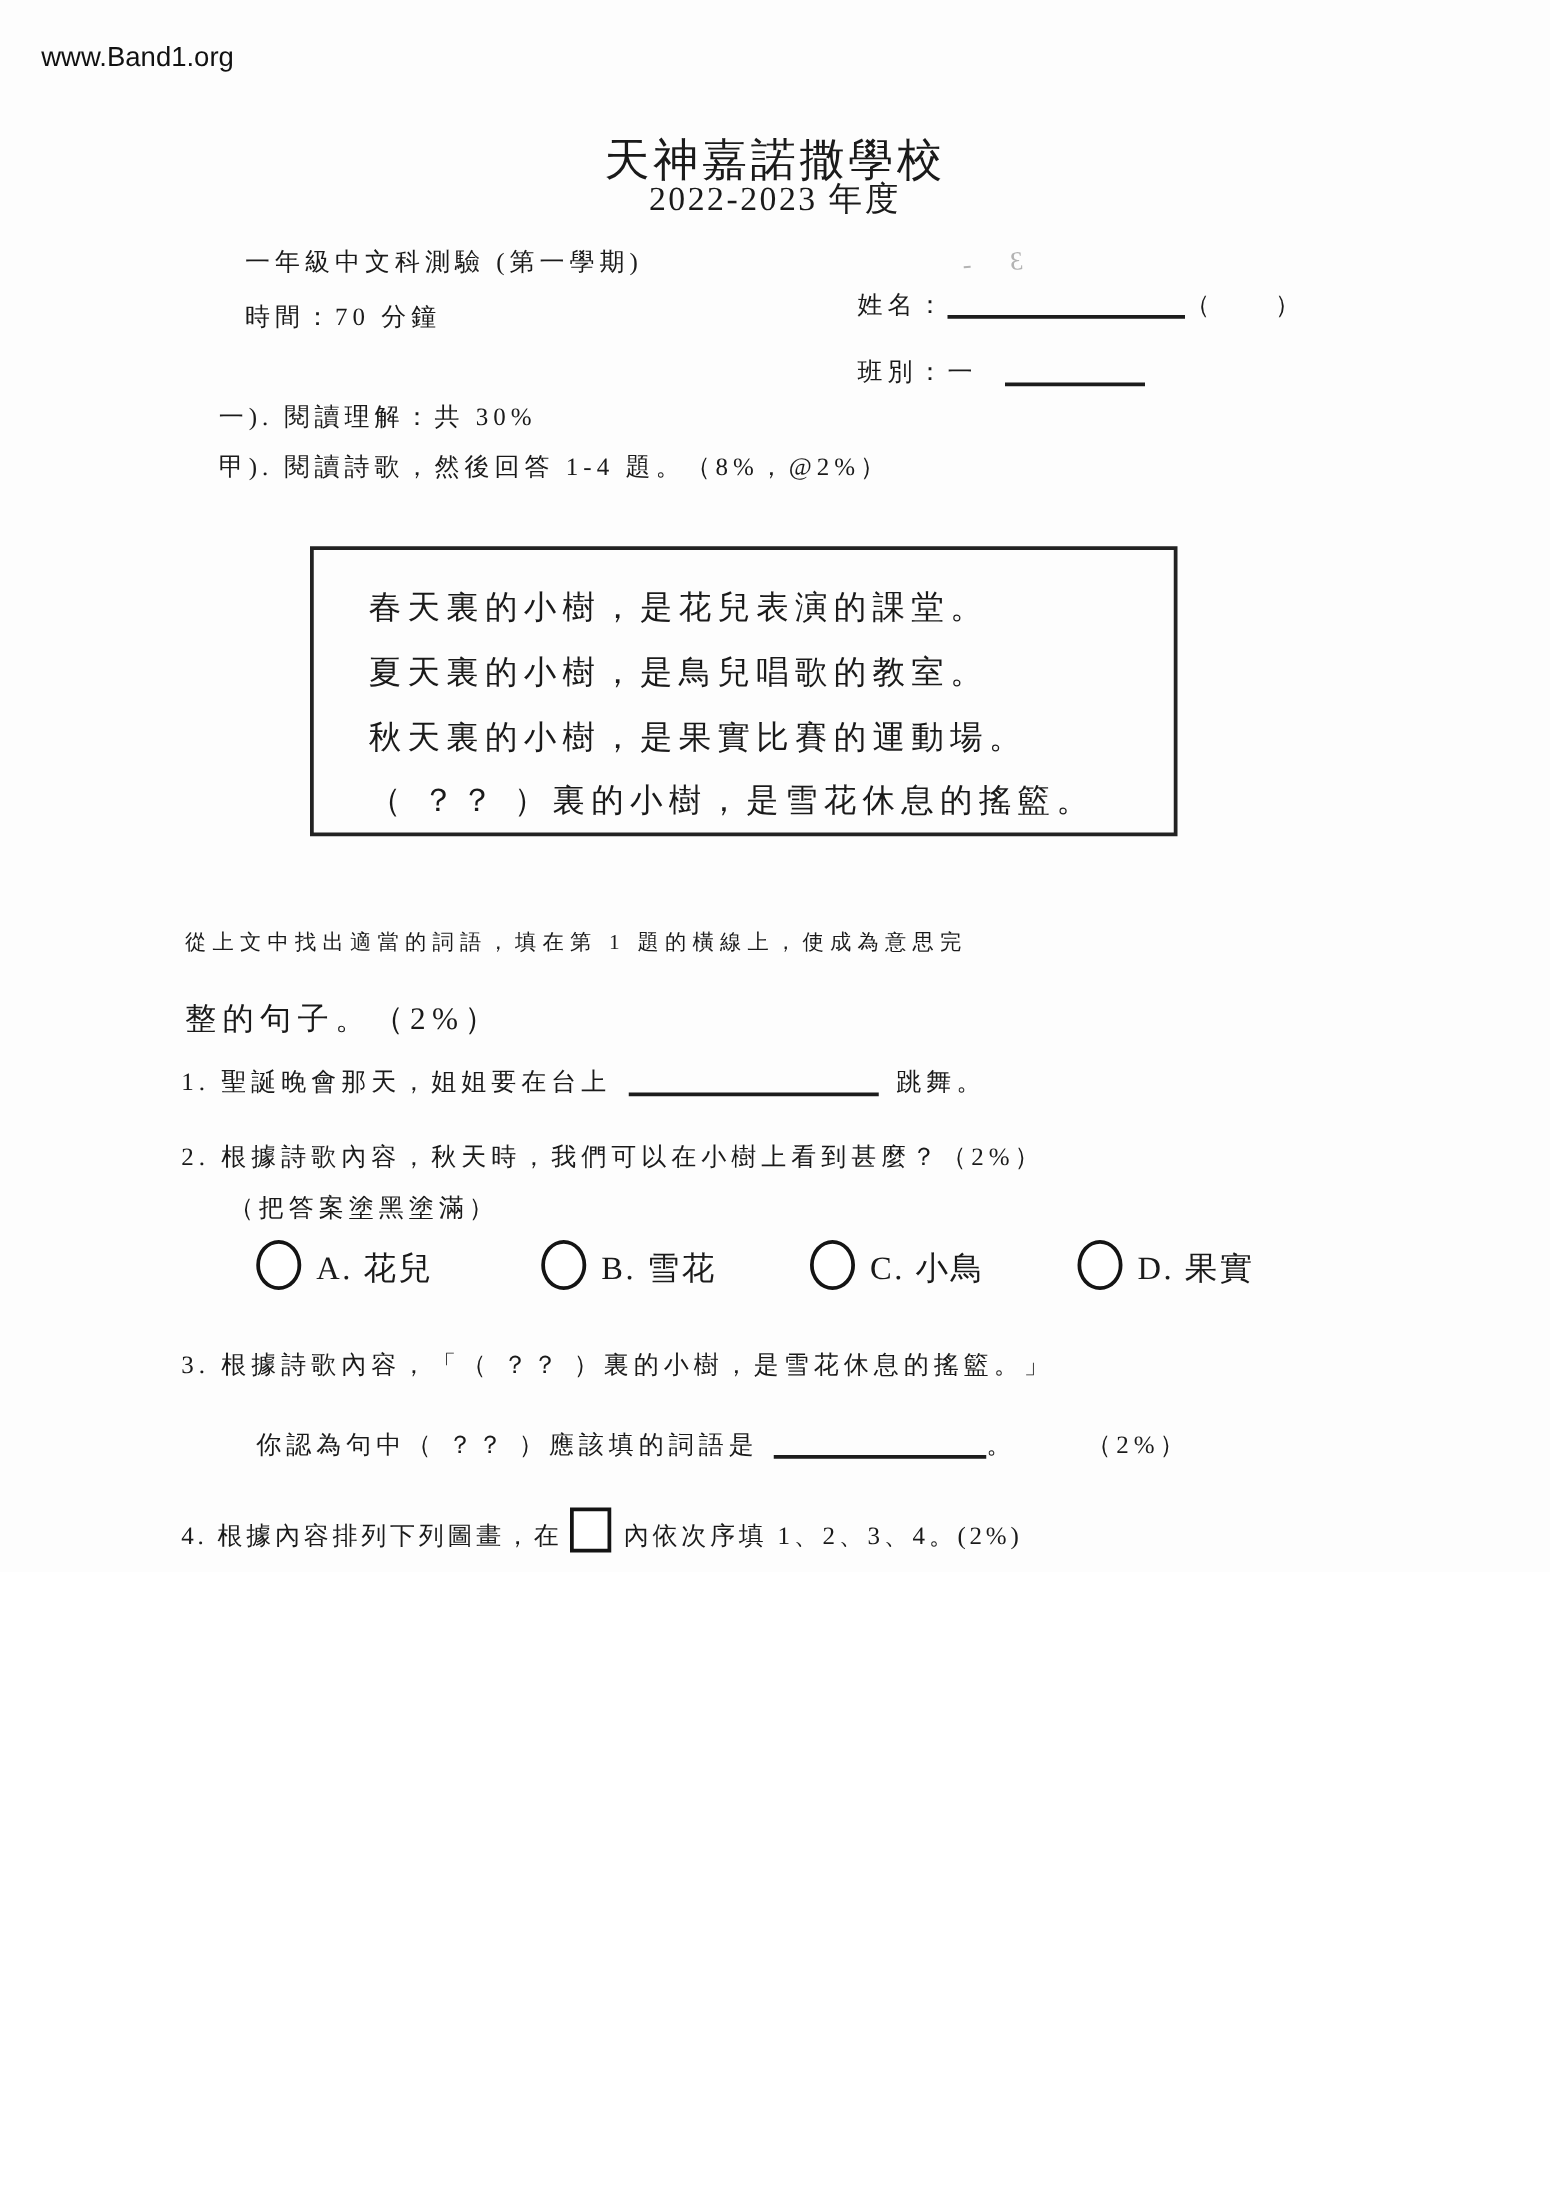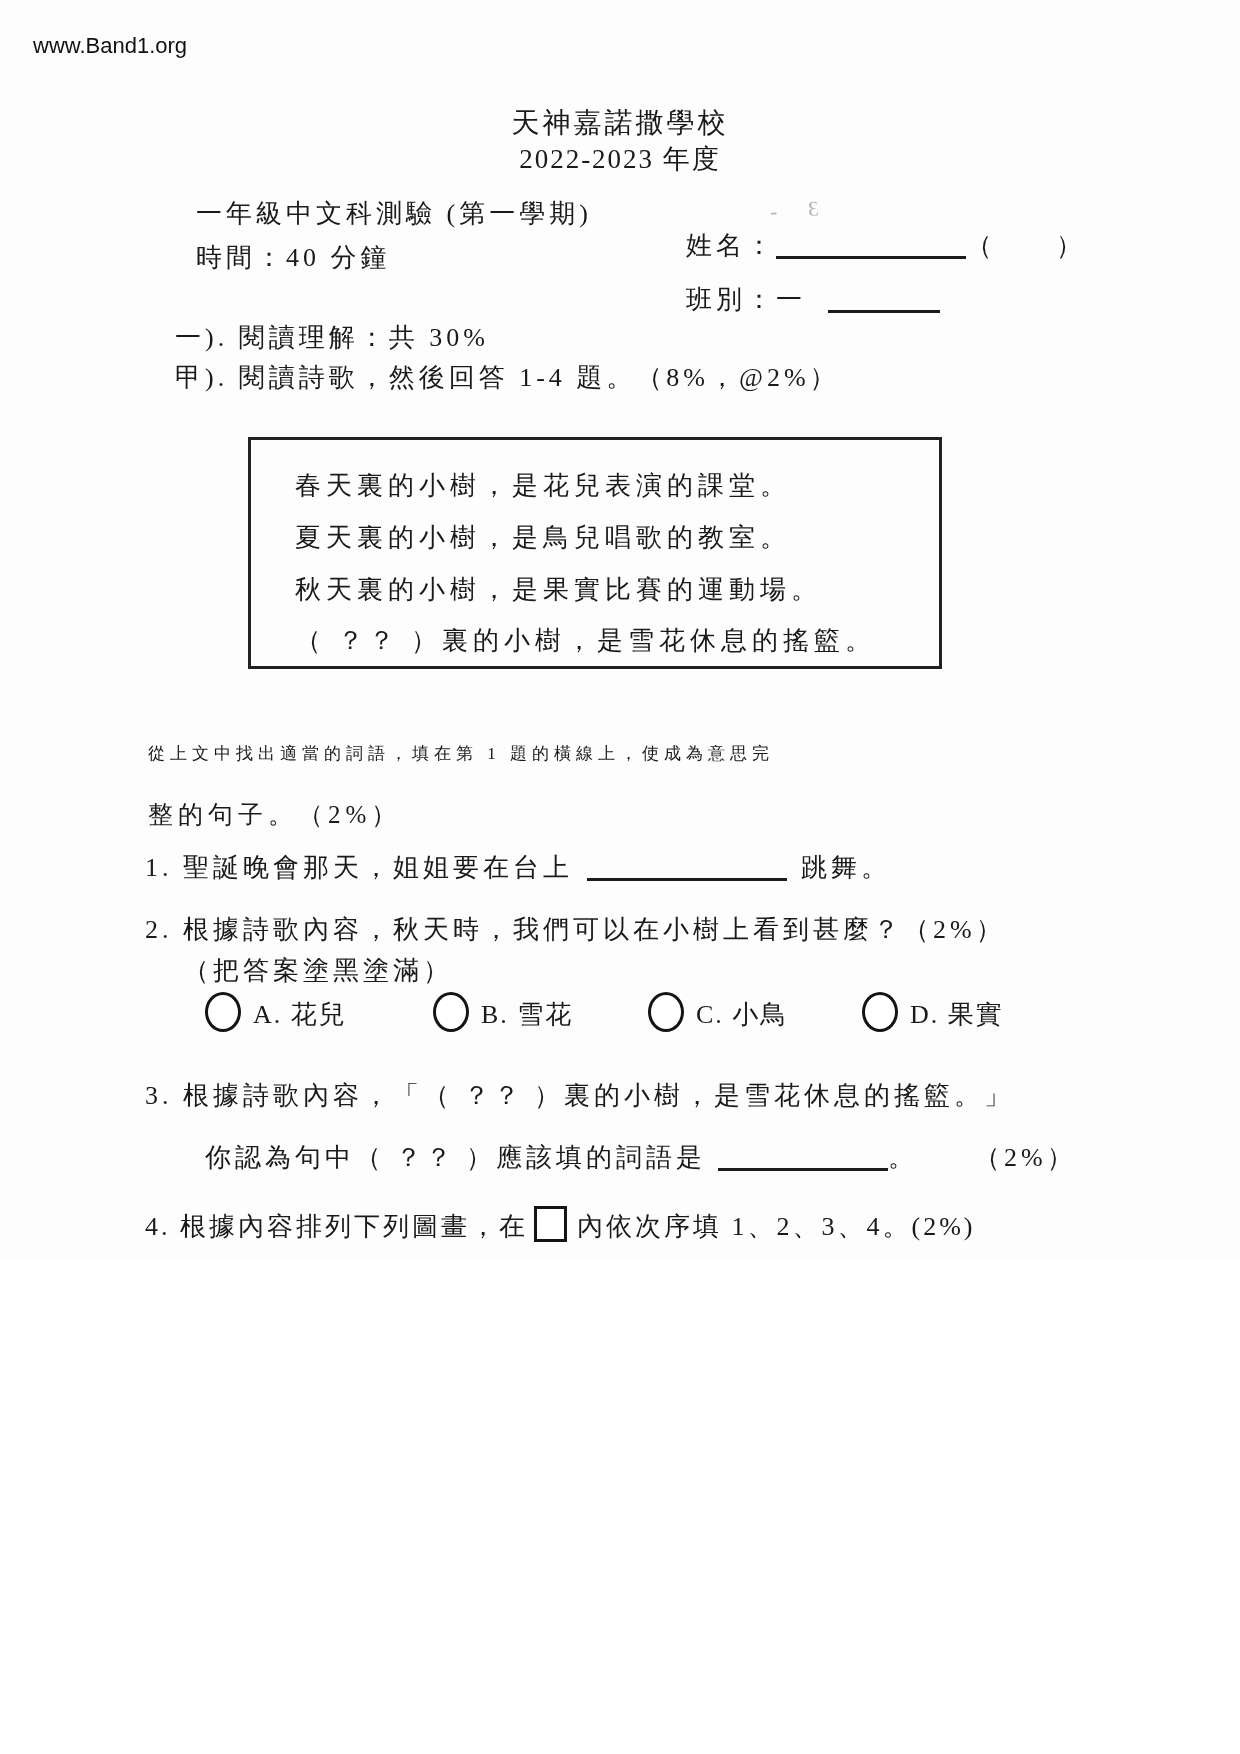--- a/index.html
+++ b/index.html
@@ -1,22 +1,22 @@
 <!DOCTYPE html>
 <html><head>
 <meta charset="utf-8">
 <style>
   html,body{margin:0;padding:0;background:#ffffff;}
   .page{position:relative;width:1240px;height:1258px;background:#fdfdfd;overflow:hidden;
         font-family:"Liberation Serif","DejaVu Serif",serif;color:#1a1a1a;}
-  .t{position:absolute;font-size:26px;letter-spacing:4px;white-space:pre;}
+  .t{position:absolute;font-size:20px;letter-spacing:4px;white-space:pre;}
   .watermark{position:absolute;left:33px;top:33px;font-size:22px;letter-spacing:0;
              font-family:"Liberation Sans","DejaVu Sans",sans-serif;color:#111;}
   .center{left:0;width:1240px;text-align:center;letter-spacing:3px;}
-  .school{top:104px;font-size:28px;}
+  .school{top:104px;font-size:36px;}
   .year{top:141px;font-size:27px;letter-spacing:2px;}
   .examtitle{left:196px;top:196px;}
   .time{left:196px;top:240px;}
   .namerow{left:686px;top:228px;}
   .classrow{left:686px;top:282px;}
   .pencil{position:absolute;left:770px;top:198px;font-size:21px;color:#b3b3b3;
           transform:rotate(-4deg);letter-spacing:2px;white-space:pre;}
   .blank{display:inline-block;border-bottom:3px solid #1c1c1c;height:24px;vertical-align:-5px;}
   .name-blank{width:190px;}
   .class-blank{width:112px;margin-left:22px;}
@@ -50,21 +50,21 @@
 <body>
 
 <div class="page">
 
   <div class="watermark">www.Band1.org</div>
 
   <div class="t center school">天神嘉諾撒學校</div>
   <div class="t center year">2022-2023 年度</div>
 
   <div class="t examtitle">一年級中文科測驗 (第一學期)</div>
-  <div class="t time">時間：40 分鐘</div>
+  <div class="t time">時間：70 分鐘</div>
 
   <div class="pencil">-    Ɛ</div>
 
   <div class="t namerow"><span>姓名：</span><span class="blank name-blank"></span><span>（　　）</span></div>
 
   <div class="t classrow"><span>班別：一</span><span class="blank class-blank"></span></div>
 
   <div class="t part">一). 閱讀理解：共 30%</div>
   <div class="t sub">甲). 閱讀詩歌，然後回答 1-4 題。（8%，@2%）</div>
 

